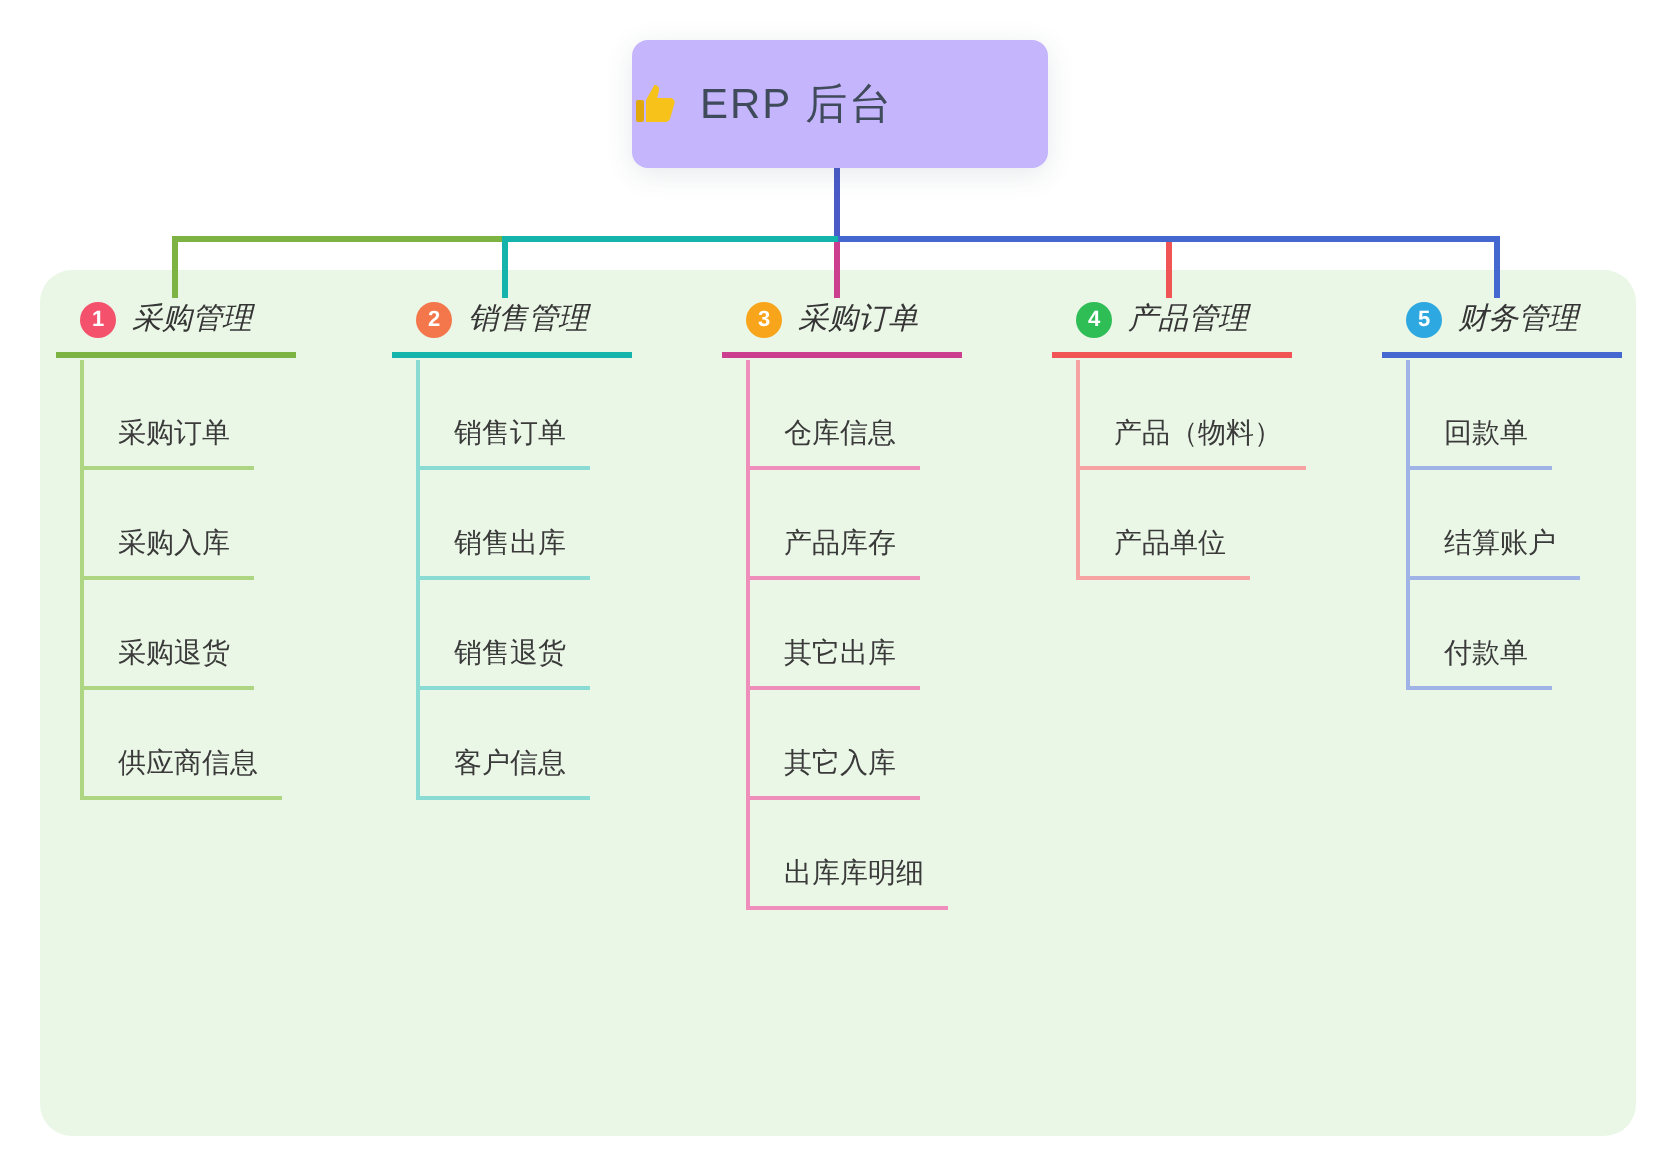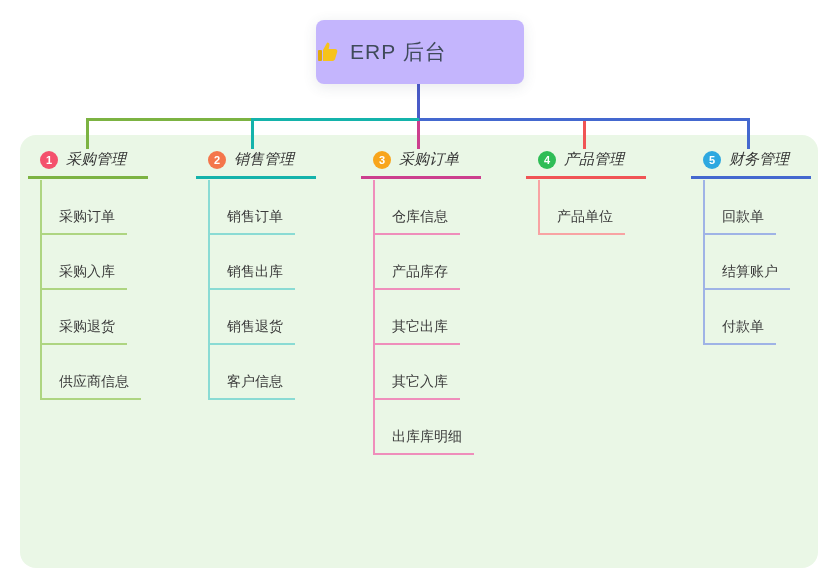--- a/index.html
+++ b/index.html
@@ -216,20 +216,23 @@
   </div>
 </div>
   </div>
 
   <div class="branch" style="--c1: #f05455; --c2: #f8a3a3; --badge: #2fbd56;">
     <div class="branch-header">
       <span class="badge">4</span>
       <span class="branch-label">产品管理</span>
     </div>
     <div class="branch-items">
+  <div class="item">
+    <span class="item-label">产品（物料）</span>
+  </div>
 
 
   <div class="item">
     <span class="item-label">产品单位</span>
   </div>
 </div>
   </div>
 
   <div class="branch" style="--c1: #4468cf; --c2: #9fb3e6; --badge: #2ea8e0;">
     <div class="branch-header">

